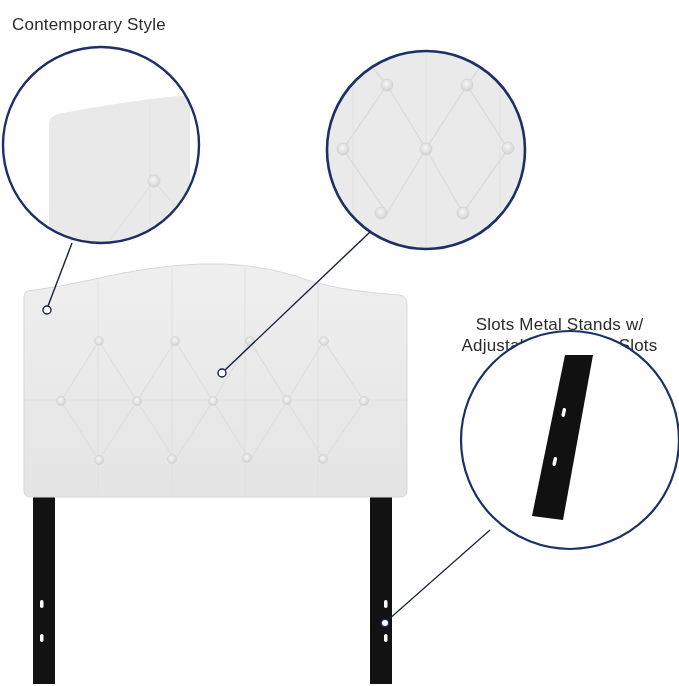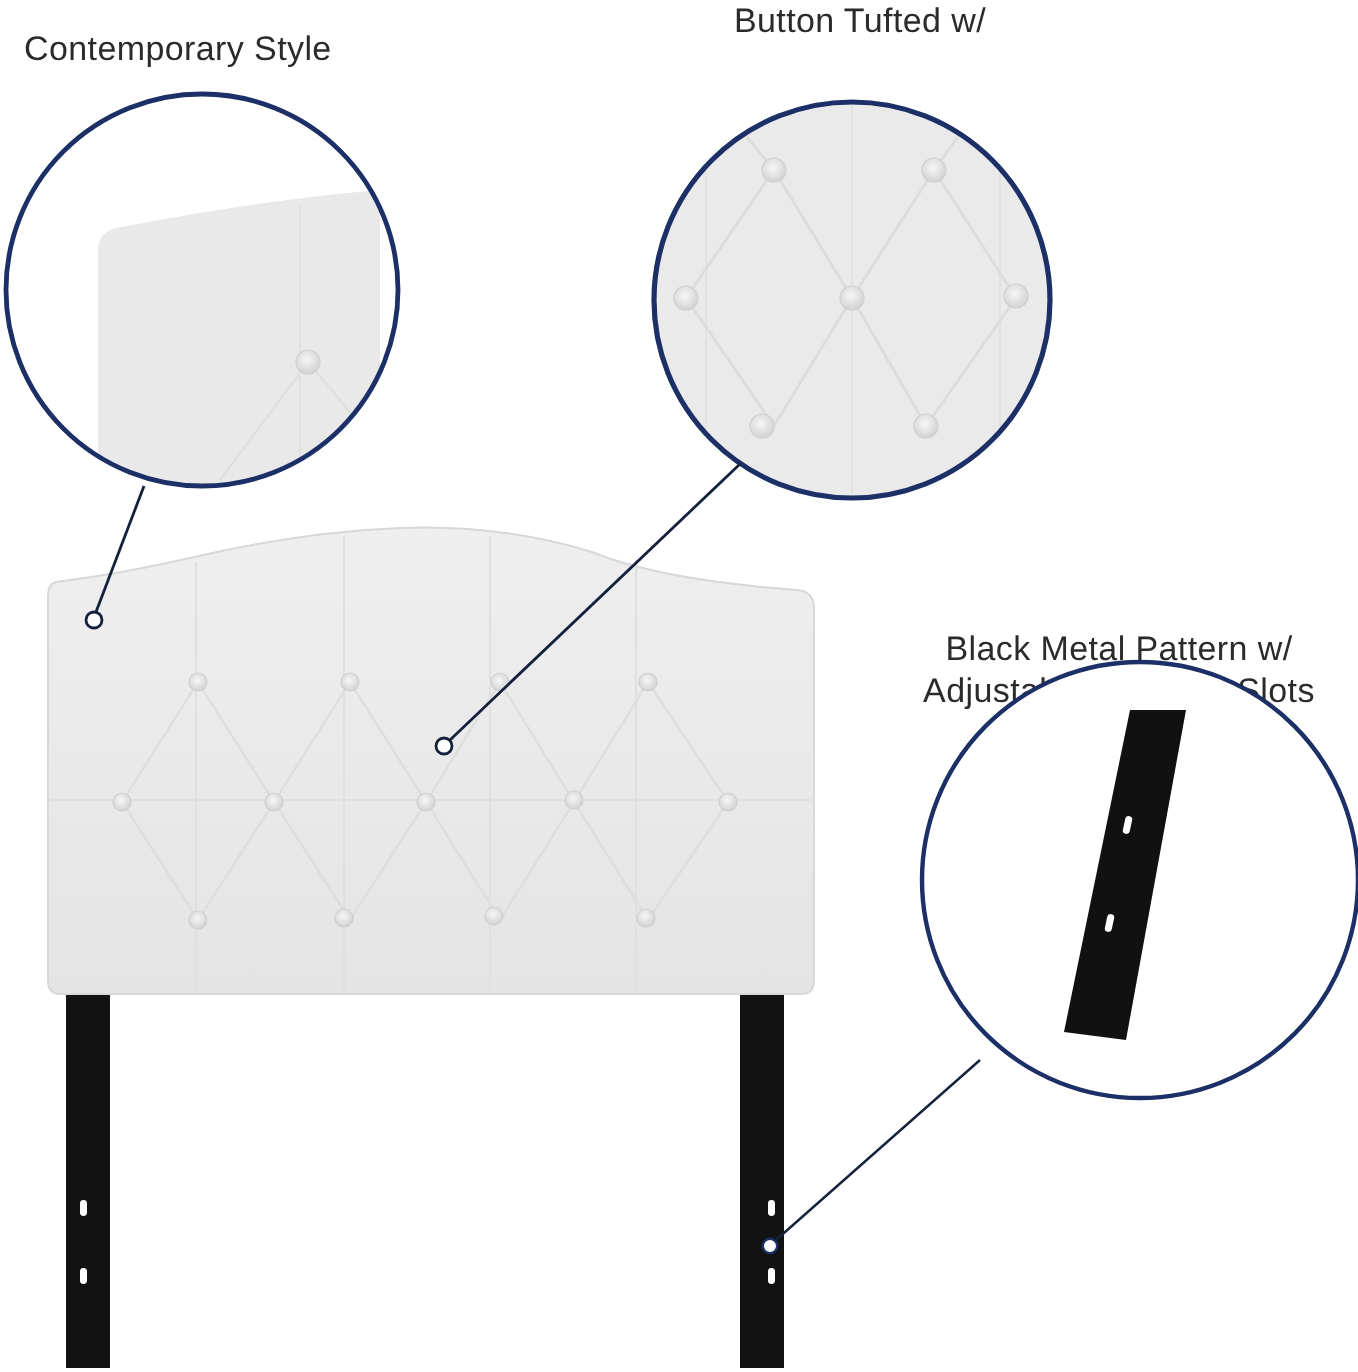--- a/index.html
+++ b/index.html
@@ -10,24 +10,23 @@
     #label-3 { left: 440px; top: 314px; width: 239px; }
     svg.scene { position: absolute; left: 0; top: 0; }
   </style>
 </head>
 <body>
 
 <div id="label-1" class="label">
   <span>Contemporary Style</span>
 </div>
 <div id="label-2" class="label">
-  <div>Button Tufted w/</div>
 </div>
 <div id="label-3" class="label">
-  <div>Black Metal Pattern w/</div>
+  <div>Slots Metal Stands w/</div>
   <div>Adjustable Bed Rail Slots</div>
 </div>
 
 <svg class="scene" width="679" height="686" viewBox="0 0 679 686" xmlns="http://www.w3.org/2000/svg">
   <defs>
     <linearGradient id="uphol" x1="0" y1="0" x2="0" y2="1">
       <stop offset="0" stop-color="#efefef"></stop>
       <stop offset="1" stop-color="#e4e4e4"></stop>
     </linearGradient>
     <radialGradient id="btn" cx="0.45" cy="0.4" r="0.6">

